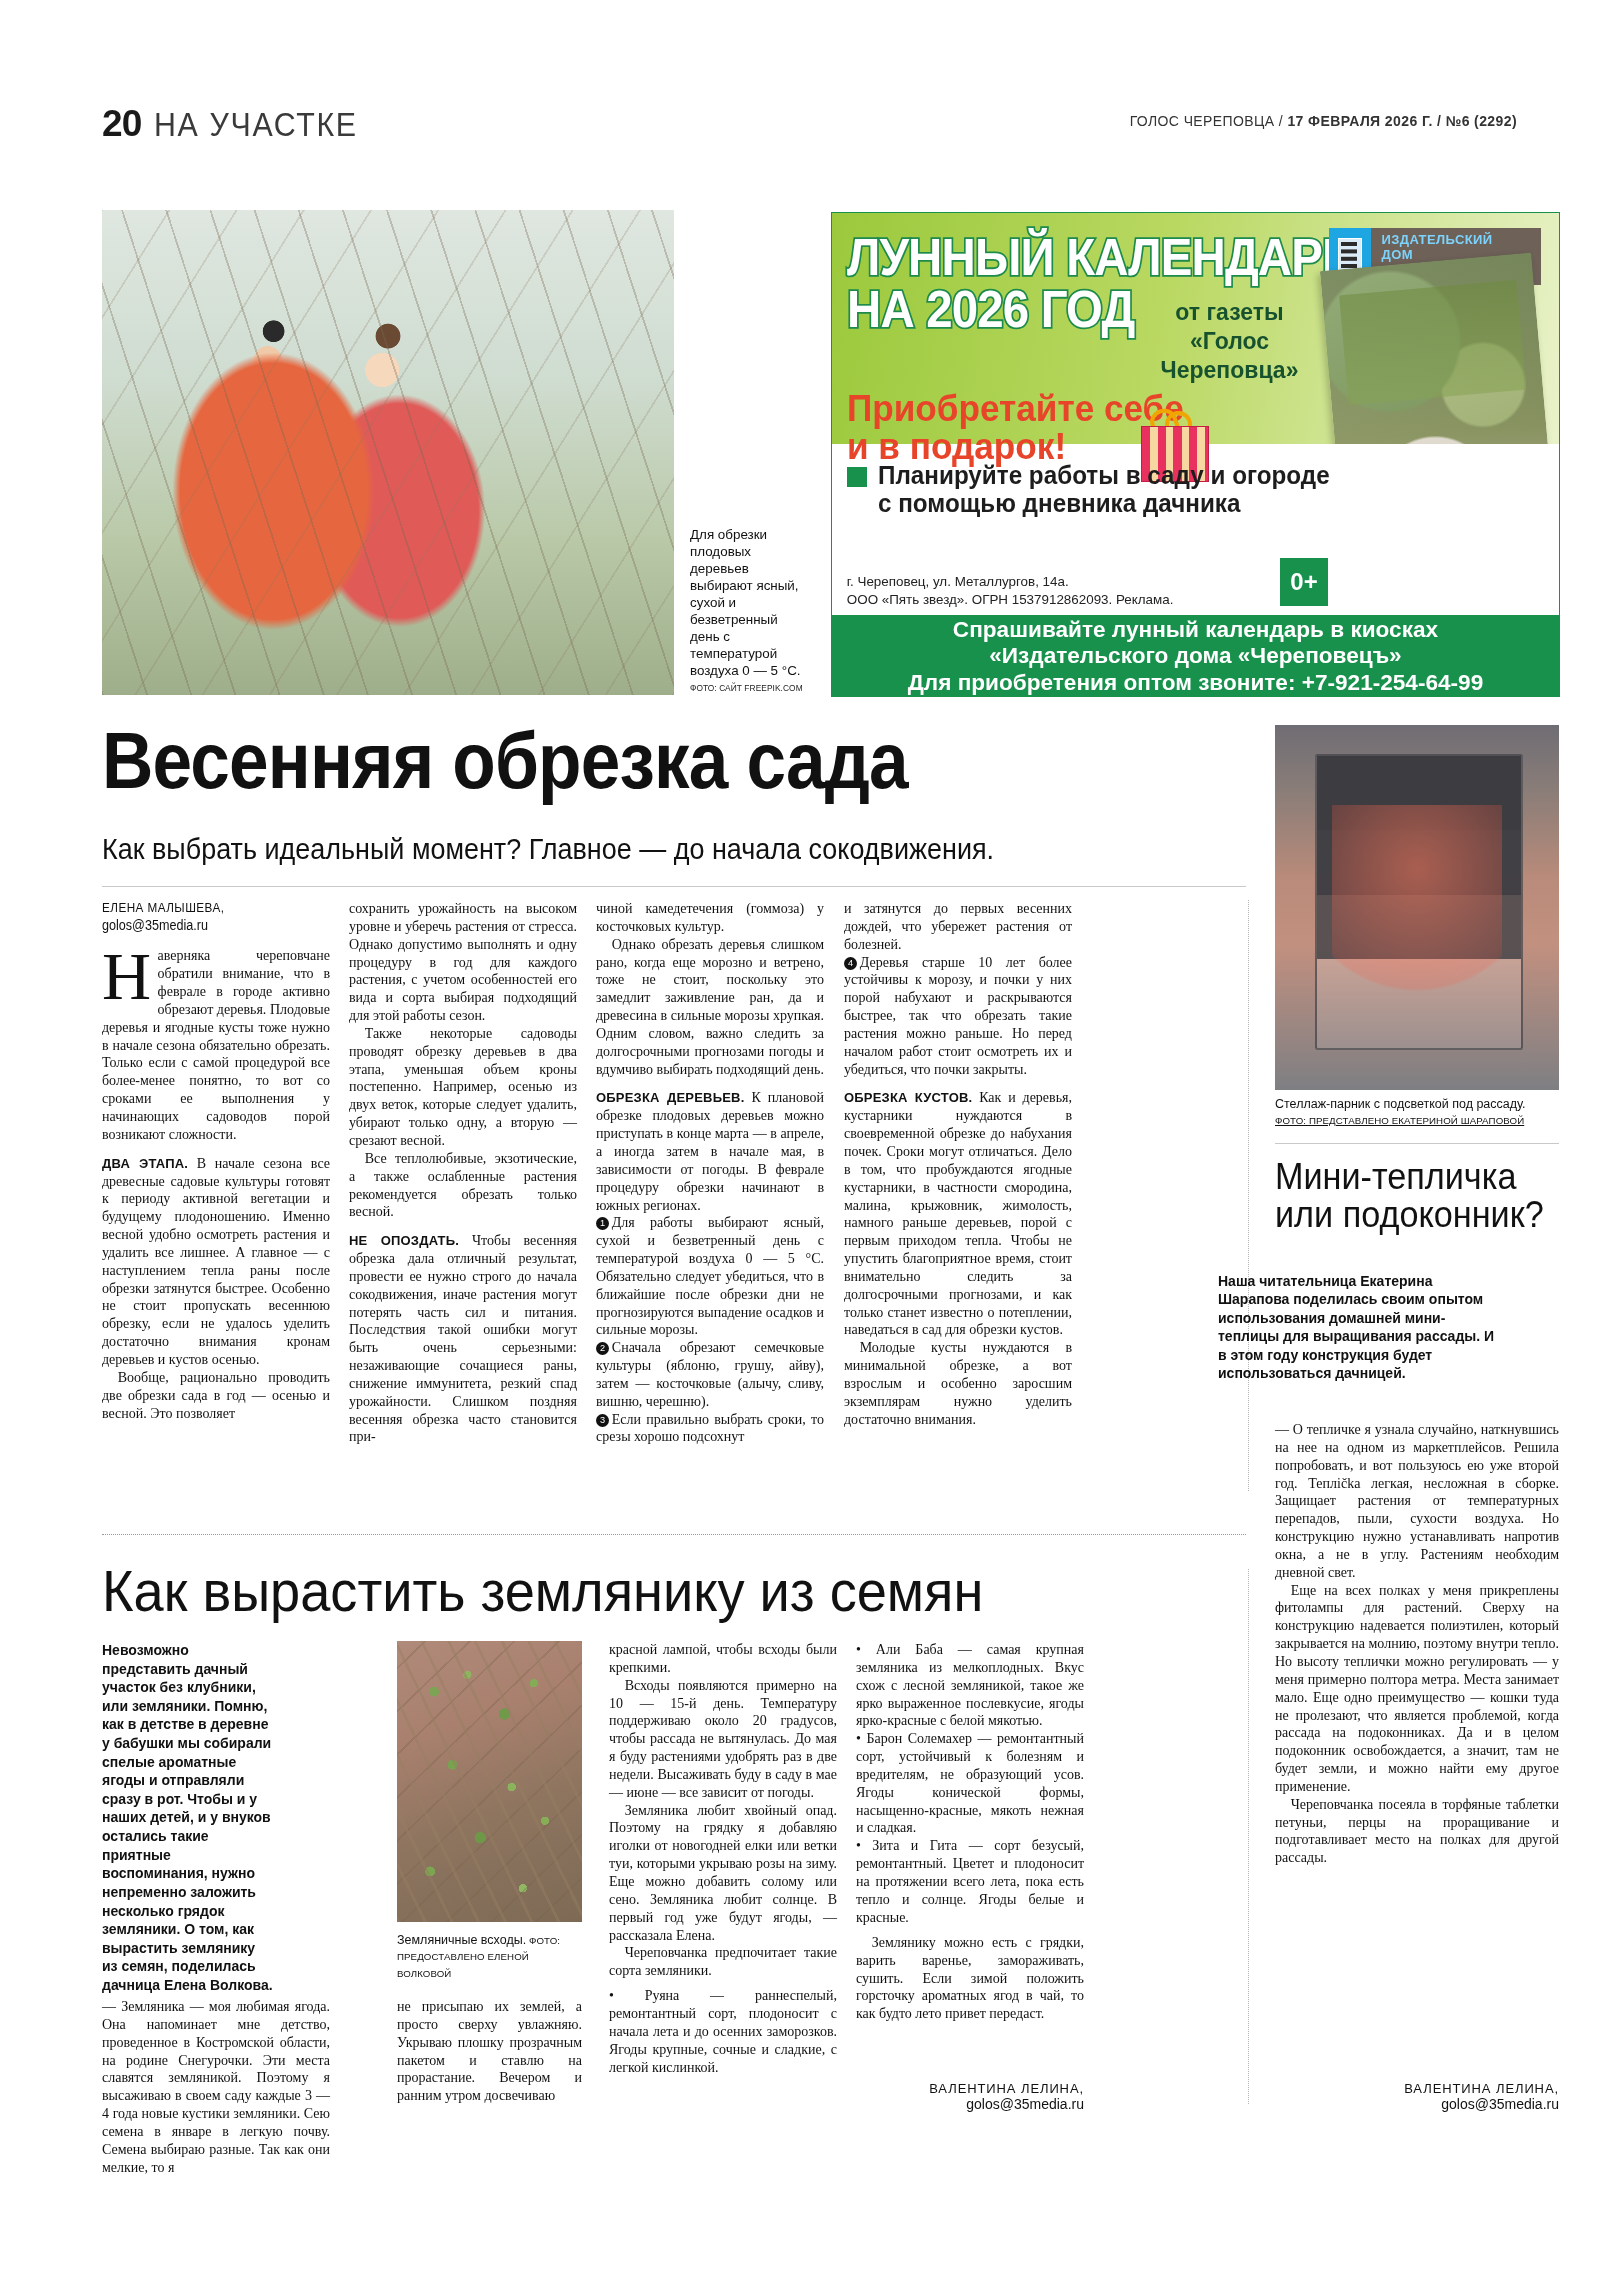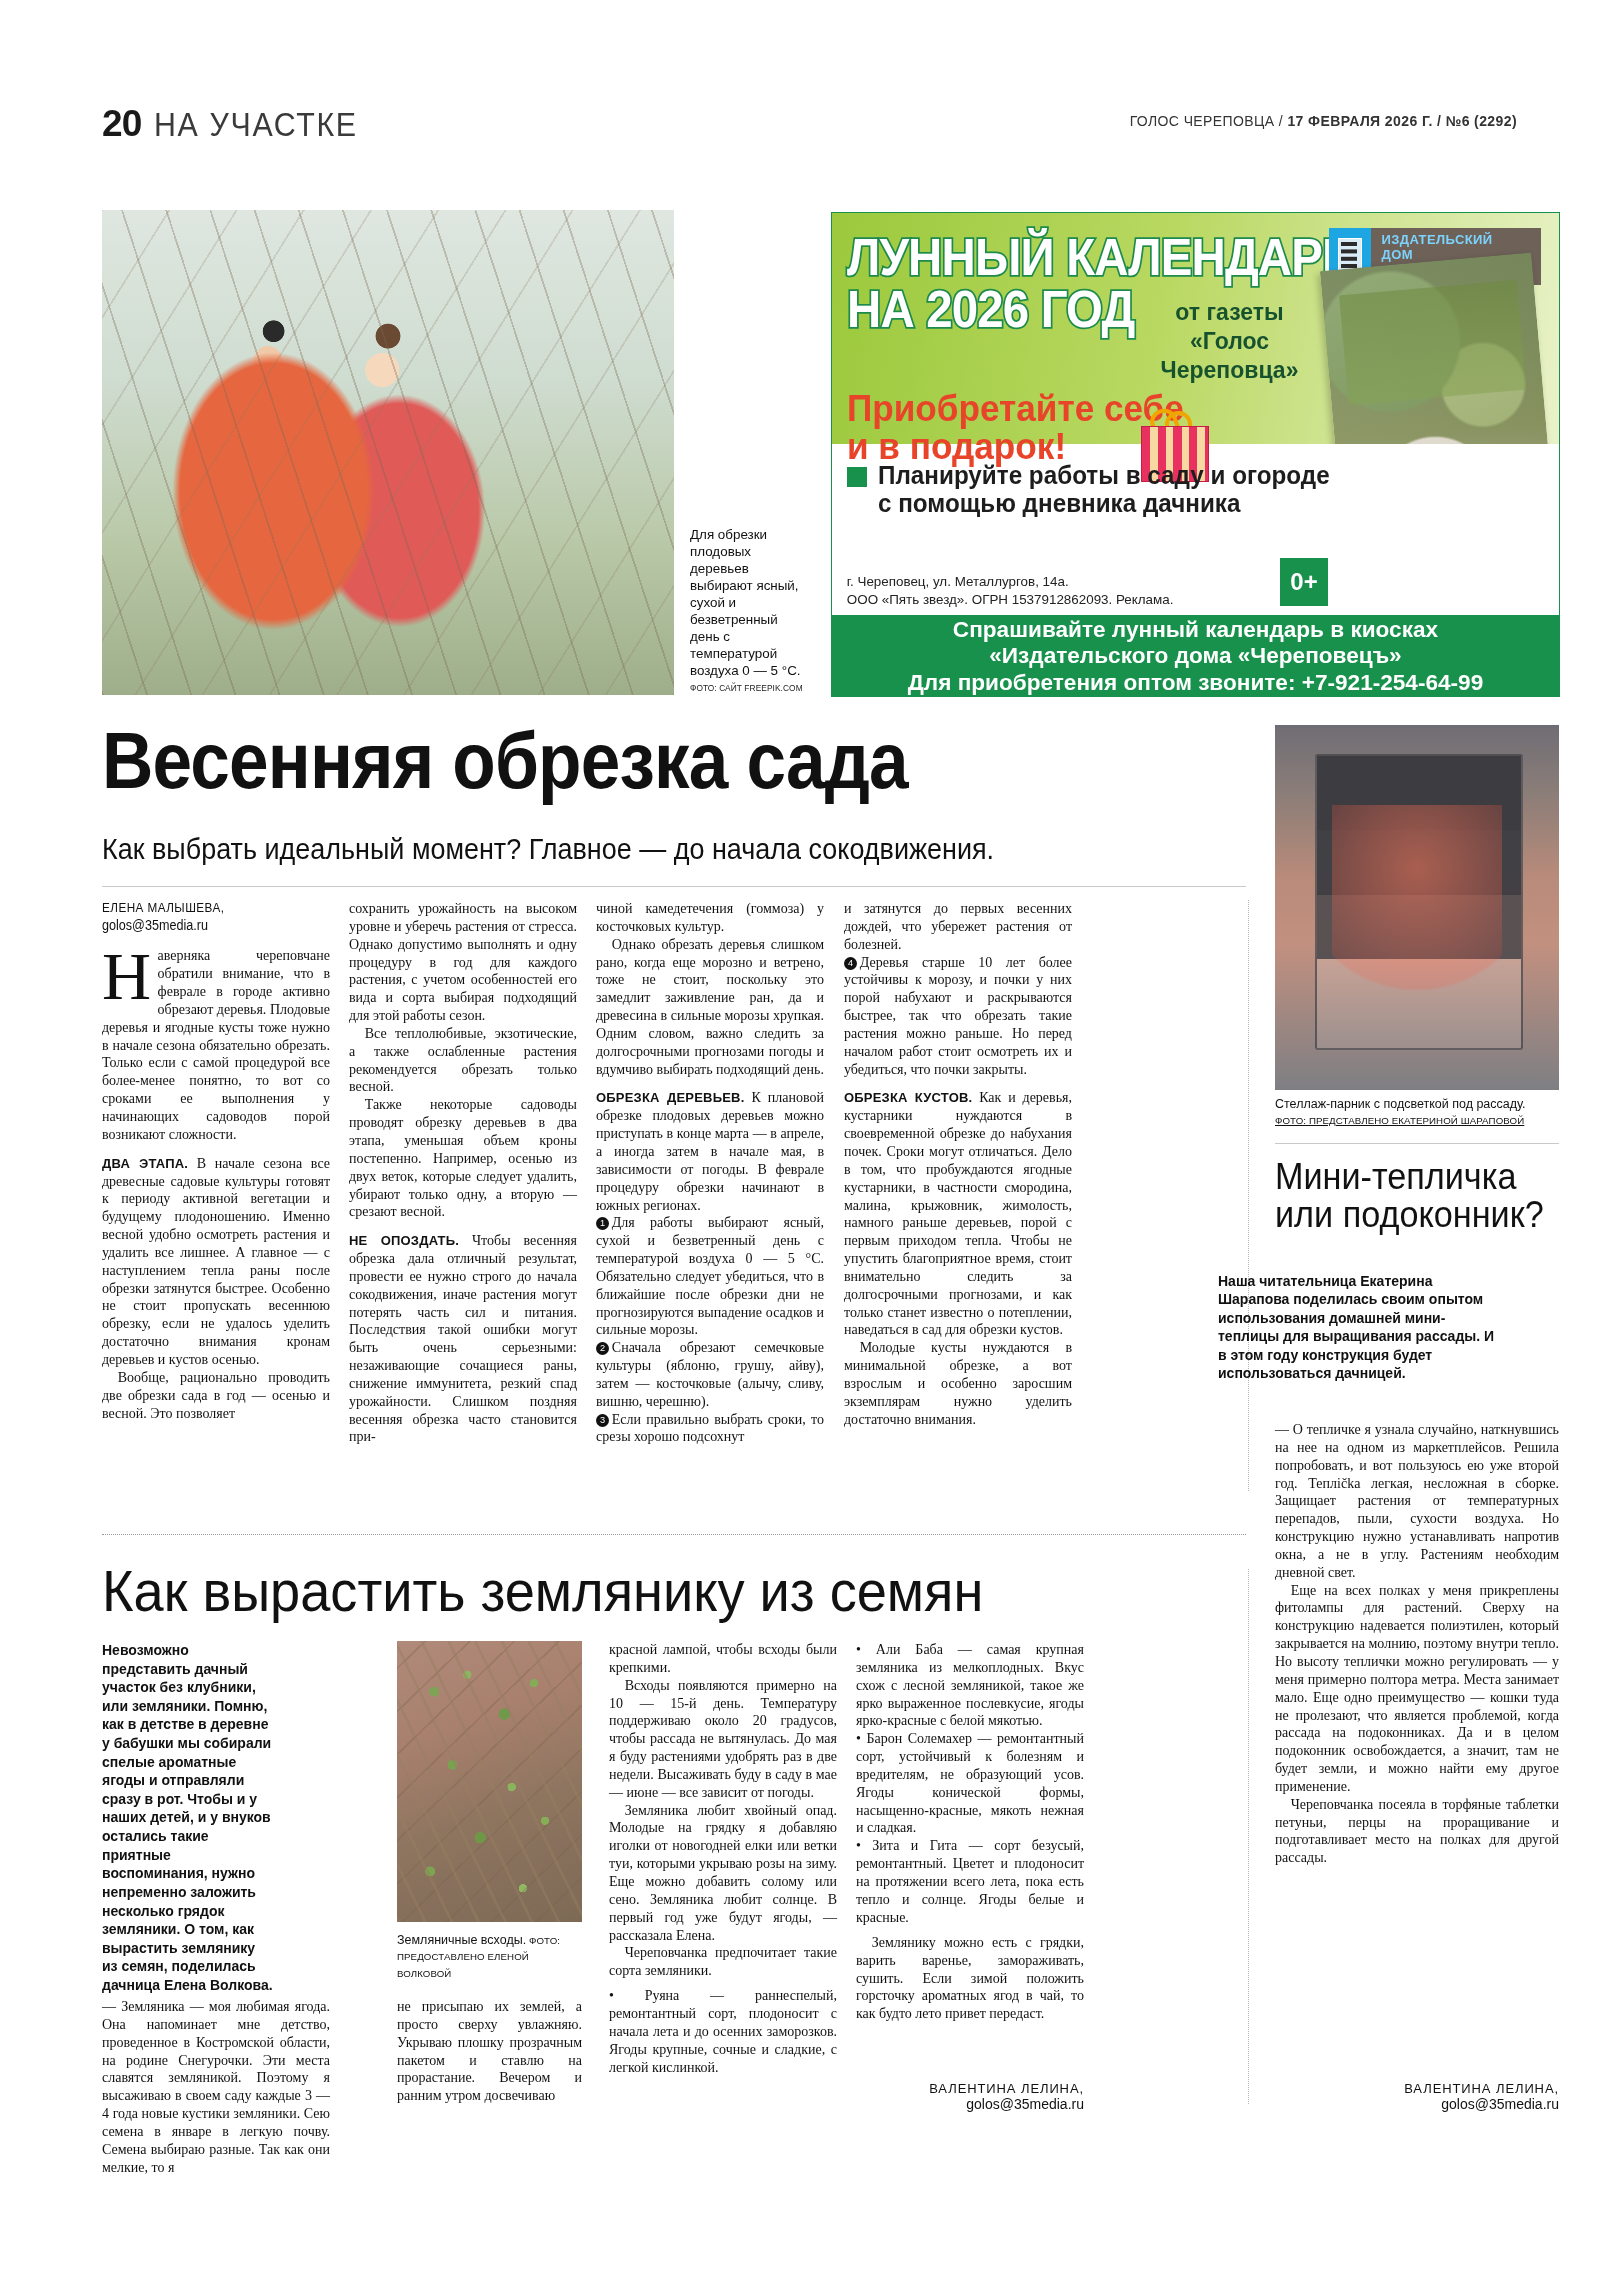--- a/index.html
+++ b/index.html
@@ -246,22 +246,22 @@
     </div>
     <div style="height:13px"></div>
     <p class="noind"><span class="dropcap">Н</span><span>аверняка череповчане обратили внимание, что в феврале в городе активно обрезают деревья. Плодовые деревья и ягодные кусты тоже нужно в начале сезона обязательно обрезать. Только если с самой процедурой все более-менее понятно, то вот со сроками ее выполнения у начинающих садоводов порой возникают сложности.</span></p>
     <div style="height:11px"></div>
     <p class="noind"><span class="lead">ДВА ЭТАПА.</span><span> В начале сезона все древесные садовые культуры готовят к периоду активной вегетации и будущему плодоношению. Именно весной удобно осмотреть растения и удалить все лишнее. А главное — с наступлением тепла раны после обрезки затянутся быстрее. Особенно не стоит пропускать весеннюю обрезку, если не удалось уделить достаточно внимания кронам деревьев и кустов осенью.</span></p>
     <p>Вообще, рационально проводить две обрезки сада в год — осенью и весной. Это позволяет</p>
   </div>
 
   <div class="col" style="left:349px;top:900px;width:228px;">
     <p class="noind">сохранить урожайность на высоком уровне и уберечь растения от стресса. Однако допустимо выполнять и одну процедуру в год для каждого растения, с учетом особенностей его вида и сорта выбирая подходящий для этой работы сезон.</p>
+    <p>Также некоторые садоводы проводят обрезку деревьев в два этапа, уменьшая объем кроны постепенно. Например, осенью из двух веток, которые следует удалить, убирают только одну, а вторую — срезают весной.</p>
     <p>Все теплолюбивые, экзотические, а также ослабленные растения рекомендуется обрезать только весной.</p>
-    <p>Также некоторые садоводы проводят обрезку деревьев в два этапа, уменьшая объем кроны постепенно. Например, осенью из двух веток, которые следует удалить, убирают только одну, а вторую — срезают весной.</p>
     <div style="height:11px"></div>
     <p class="noind"><span class="lead">НЕ ОПОЗДАТЬ.</span><span> Чтобы весенняя обрезка дала отличный результат, провести ее нужно строго до начала сокодвижения, иначе растения могут потерять часть сил и питания. Последствия такой ошибки могут быть очень серьезными: незаживающие сочащиеся раны, снижение иммунитета, резкий спад урожайности. Слишком поздняя весенняя обрезка часто становится при-</span></p>
   </div>
 
   <div class="col" style="left:596px;top:900px;width:228px;">
     <p class="noind">чиной камедетечения (гоммоза) у косточковых культур.</p>
     <p>Однако обрезать деревья слишком рано, когда еще морозно и ветрено, тоже не стоит, поскольку это замедлит заживление ран, да и древесина в сильные морозы хрупкая. Одним словом, важно следить за долгосрочными прогнозами погоды и вдумчиво выбирать подходящий день.</p>
     <div style="height:11px"></div>
     <p class="noind"><span class="lead">ОБРЕЗКА ДЕРЕВЬЕВ.</span><span> К плановой обрезке плодовых деревьев можно приступать в конце марта — в апреле, а иногда затем в начале мая, в зависимости от погоды. В феврале процедуру обрезки начинают в южных регионах.</span></p>
     <p class="noind"><span class="numbtn">1</span><span>Для работы выбирают ясный, сухой и безветренный день с температурой воздуха 0 — 5 °С. Обязательно следует убедиться, что в ближайшие после обрезки дни не прогнозируются выпадение осадков и сильные морозы.</span></p>
@@ -315,21 +315,21 @@
     <p class="noind">— Земляника — моя любимая ягода. Она напоминает мне детство, проведенное в Костромской области, на родине Снегурочки. Эти места славятся земляникой. Поэтому я высаживаю в своем саду каждые 3 — 4 года новые кустики земляники. Сею семена в январе в легкую почву. Семена выбираю разные. Так как они мелкие, то я</p>
   </div>
 
   <div class="col" style="left:397px;top:1998px;width:185px;">
     <p class="noind">не присыпаю их землей, а просто сверху увлажняю. Укрываю плошку прозрачным пакетом и ставлю на прорастание. Вечером и ранним утром досвечиваю</p>
   </div>
 
   <div class="col" style="left:609px;top:1641px;width:228px;">
     <p class="noind">красной лампой, чтобы всходы были крепкими.</p>
     <p>Всходы появляются примерно на 10 — 15-й день. Температуру поддерживаю около 20 градусов, чтобы рассада не вытянулась. До мая я буду растениями удобрять раз в две недели. Высаживать буду в саду в мае — июне — все зависит от погоды.</p>
-    <p>Земляника любит хвойный опад. Молодые на грядку я добавляю иголки от новогодней елки или ветки туи, которыми укрываю розы на зиму. Еще можно добавить солому или сено. Земляника любит солнце. В первый год уже будут ягоды, — рассказала Елена.</p>
+    <p>Земляника любит хвойный опад. Поэтому на грядку я добавляю иголки от новогодней елки или ветки туи, которыми укрываю розы на зиму. Еще можно добавить солому или сено. Земляника любит солнце. В первый год уже будут ягоды, — рассказала Елена.</p>
     <p>Череповчанка предпочитает такие сорта земляники.</p>
     <div style="height:7.4px"></div>
     <p class="noind">• Руяна — раннеспелый, ремонтантный сорт, плодоносит с начала лета и до осенних заморозков. Ягоды крупные, сочные и сладкие, с легкой кислинкой.</p>
   </div>
 
   <div class="col" style="left:856px;top:1641px;width:228px;">
     <p class="noind">• Али Баба — самая крупная земляника из мелкоплодных. Вкус схож с лесной земляникой, такое же ярко выраженное послевкусие, ягоды ярко-красные с белой мякотью.</p>
     <p class="noind">• Барон Солемахер — ремонтантный сорт, устойчивый к болезням и вредителям, не образующий усов. Ягоды конической формы, насыщенно-красные, мякоть нежная и сладкая.</p>
     <p class="noind">• Зита и Гита — сорт безусый, ремонтантный. Цветет и плодоносит на протяжении всего лета, пока есть тепло и солнце. Ягоды белые и красные.</p>
     <div style="height:7.4px"></div>

